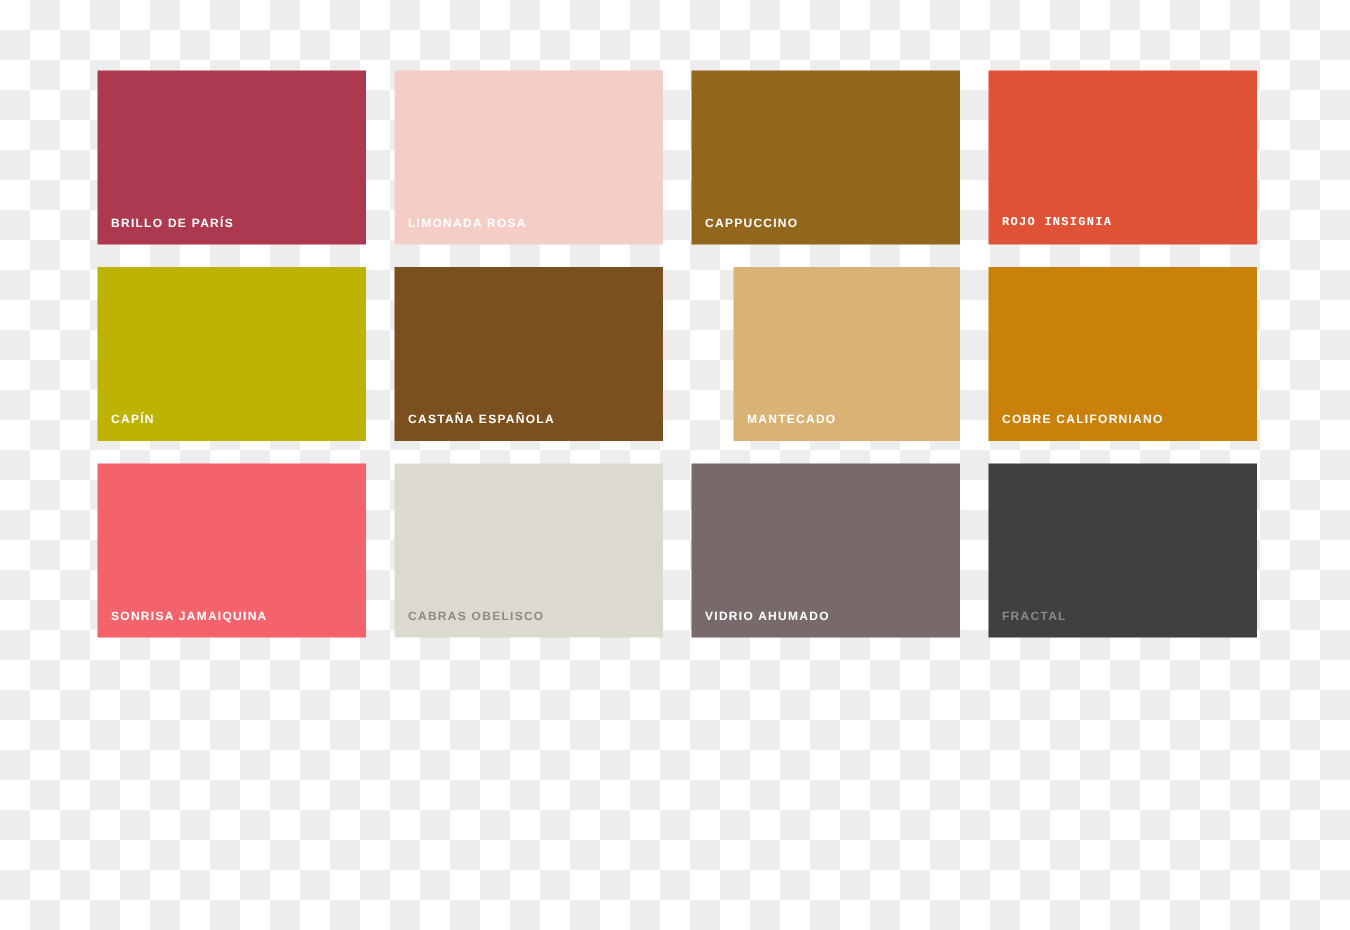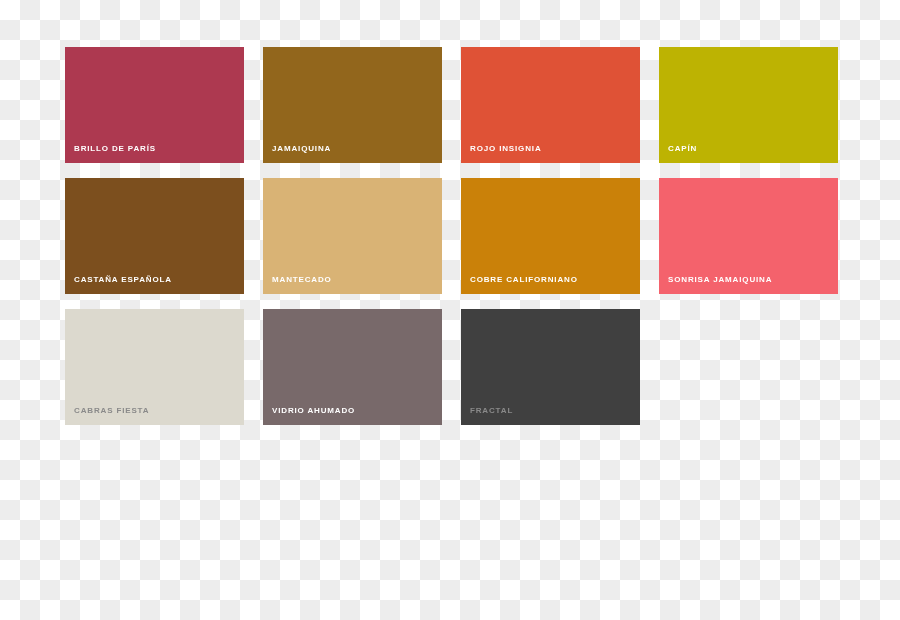--- a/index.html
+++ b/index.html
@@ -68,43 +68,46 @@
   }
 </style>
 </head>
 <body>
 
 <div id="palette-board">
   <div class="swatch-grid">
       <div class="swatch light-label" style="background-color: rgb(173, 57, 80);">
         <span class="swatch-label" style="color: rgb(255, 255, 255);">BRILLO DE PARÍS</span>
       </div>
+      <div class="swatch light-label" style="background-color: rgb(244, 205, 199);">
+        <span class="swatch-label" style="color: rgb(255, 255, 255);">LIMONADA ROSA</span>
+      </div>
       <div class="swatch light-label" style="background-color: rgb(146, 102, 28);">
-        <span class="swatch-label" style="color: rgb(255, 255, 255);">JAMAIQUINA</span>
+        <span class="swatch-label" style="color: rgb(255, 255, 255);">CAPPUCCINO</span>
       </div>
       <div class="swatch light-label" style="background-color: rgb(223, 82, 54);">
-        <span class="swatch-label" style="color: rgb(255, 255, 255);">ROJO INSIGNIA</span>
+        <span class="swatch-label" style="color: rgb(255, 255, 255); font-family: Liberation Mono, monospace;">ROJO INSIGNIA</span>
       </div>
       <div class="swatch light-label" style="background-color: rgb(189, 179, 2);">
         <span class="swatch-label" style="color: rgb(255, 255, 255);">CAPÍN</span>
       </div>
       <div class="swatch light-label" style="background-color: rgb(124, 79, 30);">
         <span class="swatch-label" style="color: rgb(255, 255, 255);">CASTAÑA ESPAÑOLA</span>
       </div>
-      <div class="swatch light-label" style="background-color: rgb(217, 179, 117);">
+      <div class="swatch light-label" style="background-color: rgb(217, 179, 117); margin-left: 28px;">
         <span class="swatch-label" style="color: rgb(255, 255, 255);">MANTECADO</span>
       </div>
       <div class="swatch light-label" style="background-color: rgb(202, 129, 9);">
         <span class="swatch-label" style="color: rgb(255, 255, 255);">COBRE CALIFORNIANO</span>
       </div>
       <div class="swatch light-label" style="background-color: rgb(244, 98, 108);">
         <span class="swatch-label" style="color: rgb(255, 255, 255);">SONRISA JAMAIQUINA</span>
       </div>
       <div class="swatch dark-label" style="background-color: rgb(220, 217, 206);">
-        <span class="swatch-label" style="color: rgb(138, 138, 138);">CABRAS FIESTA</span>
+        <span class="swatch-label" style="color: rgb(138, 138, 138);">CABRAS OBELISCO</span>
       </div>
       <div class="swatch light-label" style="background-color: rgb(120, 105, 106); padding-left: 44px;">
         <span class="swatch-label" style="color: rgb(255, 255, 255);">VIDRIO AHUMADO</span>
       </div>
       <div class="swatch dark-label" style="background-color: #404040;">
         <span class="swatch-label" style="color: rgb(138, 138, 138);">FRACTAL</span>
       </div>
       <div class="swatch empty"></div>
       <div class="swatch empty"></div>
     </div>

